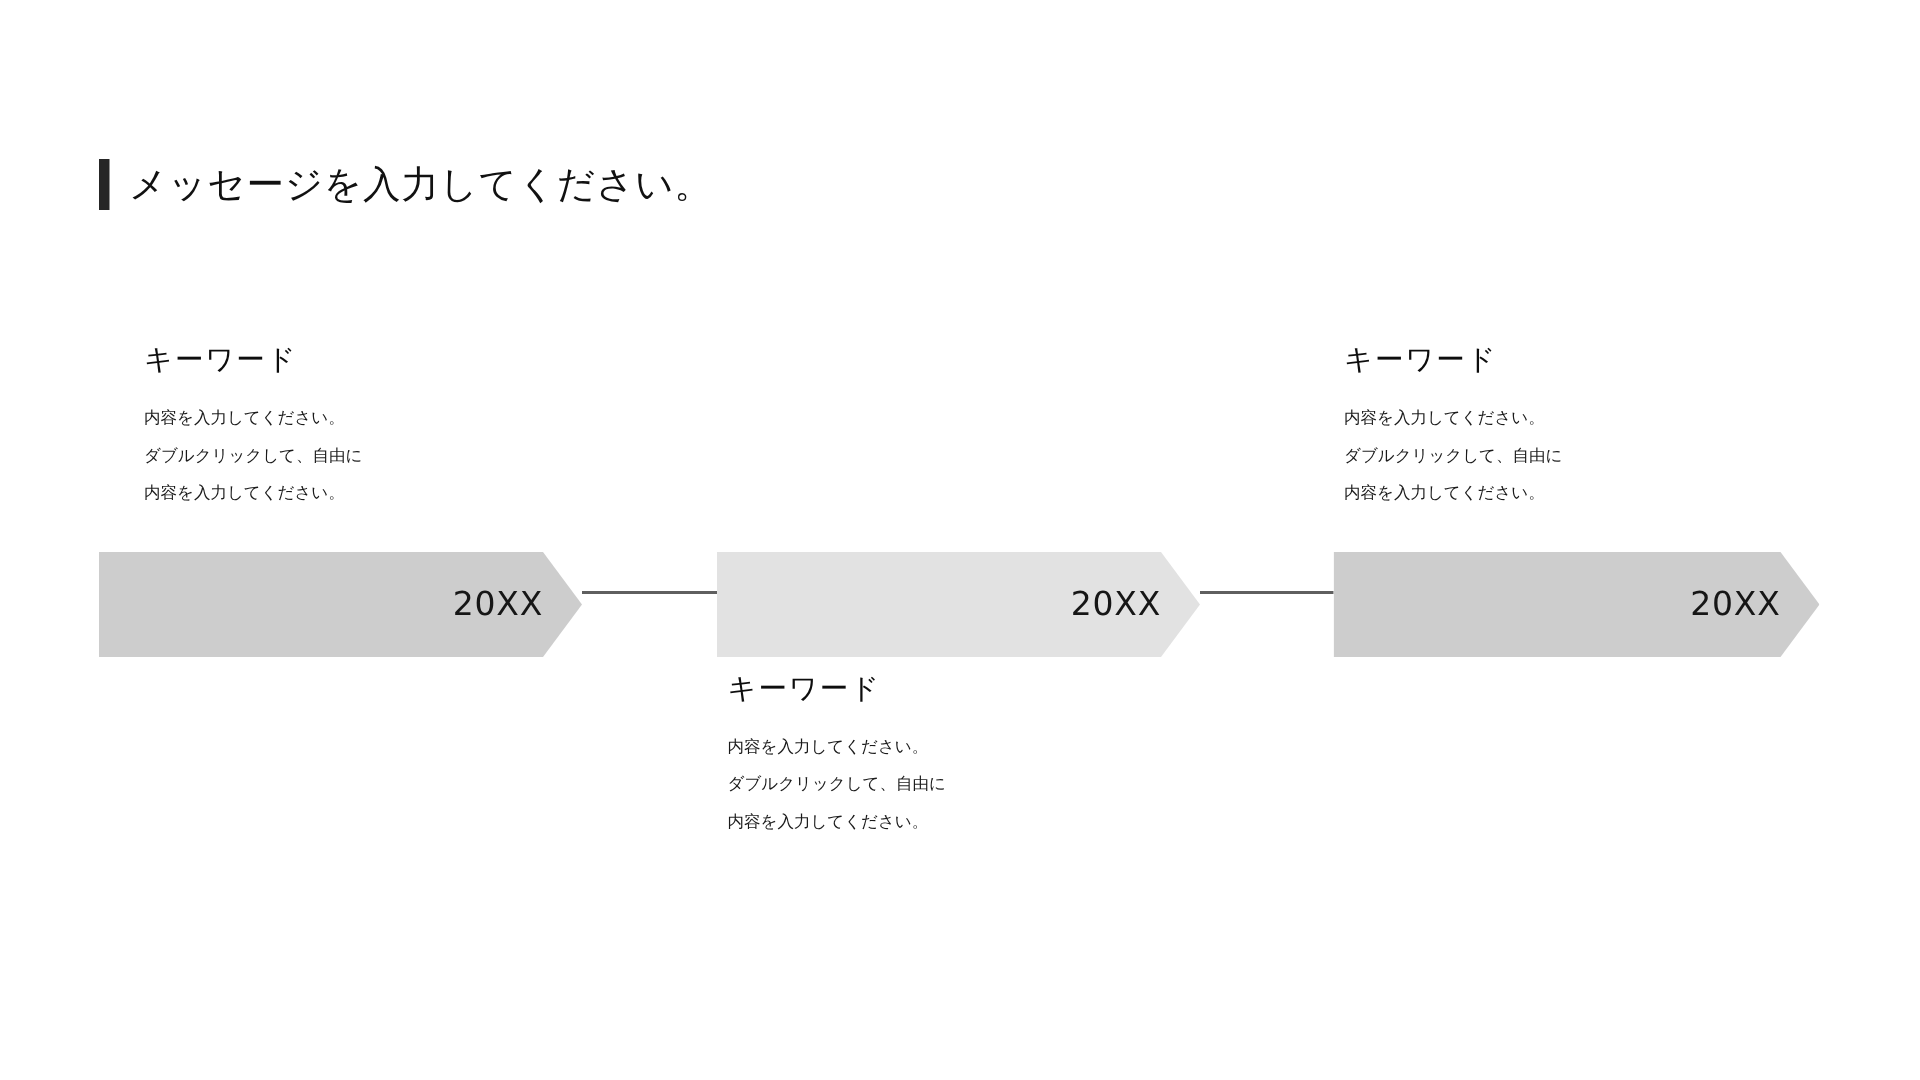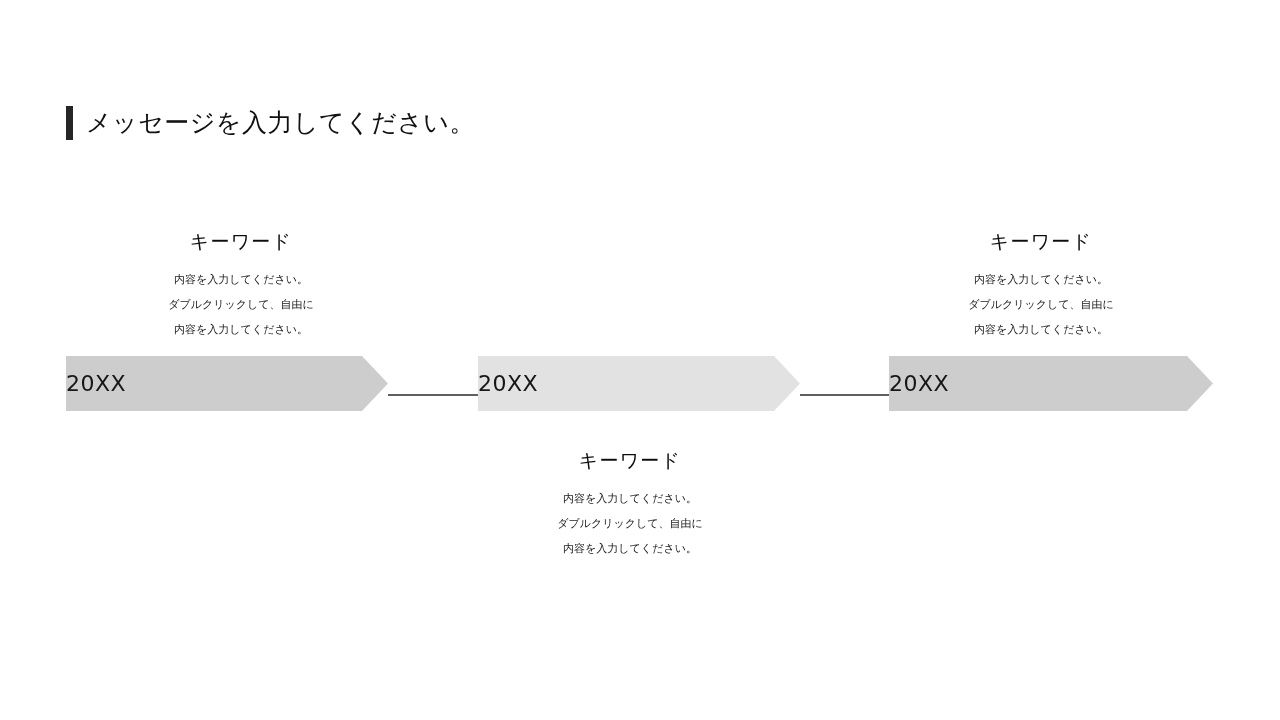--- a/index.html
+++ b/index.html
@@ -43,25 +43,25 @@
   .timeline {
     position: absolute;
     left: 0;
     top: 0;
     width: 1280px;
     height: 720px;
   }
 
   .chevron {
     position: absolute;
-    height: 55px;
-    top: 356px;
+    height: 70px;
+    top: 368px;
     display: flex;
     align-items: center;
-    justify-content: flex-start;
+    justify-content: flex-end;
   }
   .chevron .chev-shape {
     position: absolute;
     inset: 0;
     clip-path: polygon(0 0, calc(100% - 26px) 0, 100% 50%, calc(100% - 26px) 100%, 0 100%);
   }
   .chevron .chev-label {
     position: relative;
     font-size: 22px;
     color: #161616;
@@ -79,21 +79,22 @@
     height: 2px;
     top: 394px;
     background: #5f5f5f;
   }
   .conn-1 { left: 388px; width: 90px; }
   .conn-2 { left: 800px; width: 89px; }
 
   
   .text-block {
     position: absolute;
-    text-align: center;
+    text-align: left;
+    font-family: Liberation Serif, serif;
   }
   .tb-heading {
     font-size: 19px;
     color: #0d0d0d;
     letter-spacing: 1.2px;
     margin: 0 0 14px 0;
     line-height: 1.2;
   }
   .tb-body {
     font-size: 11px;

